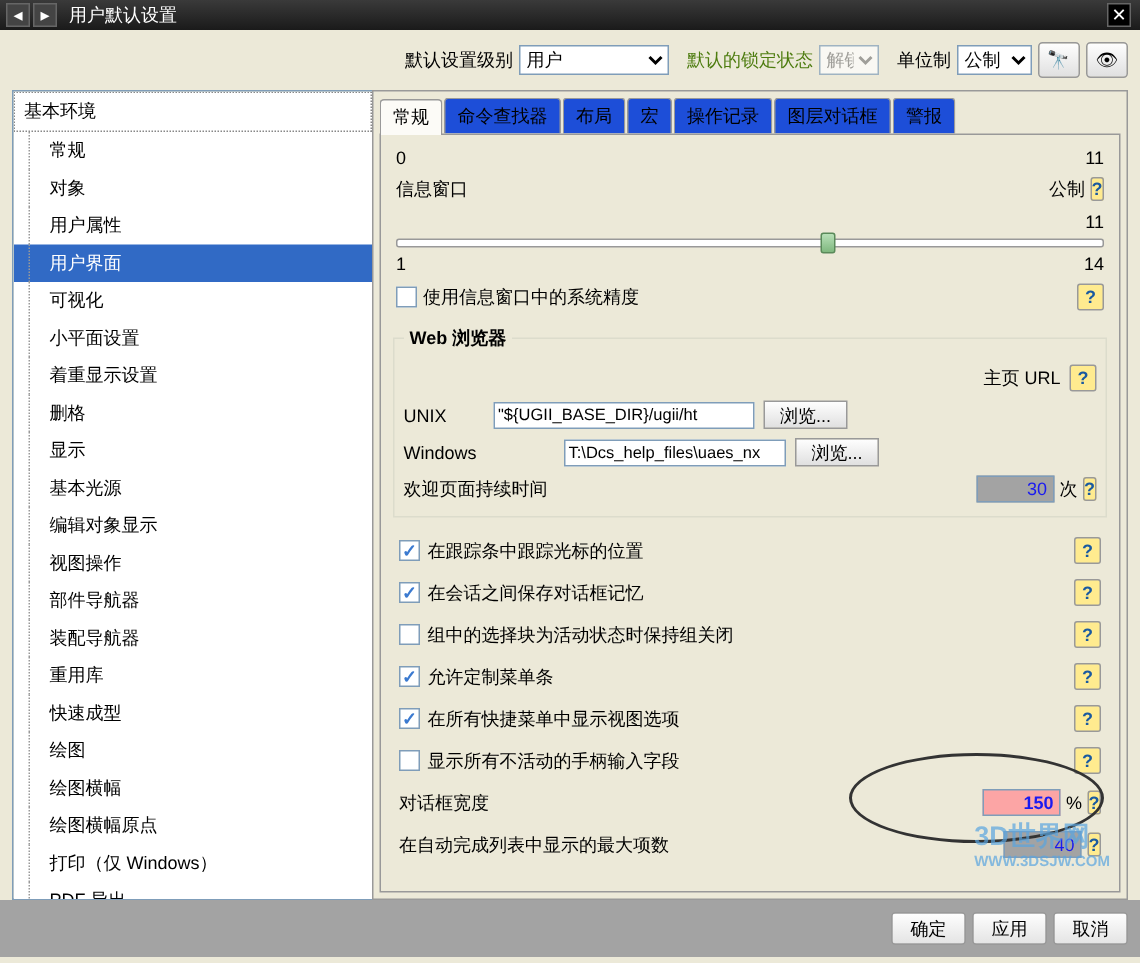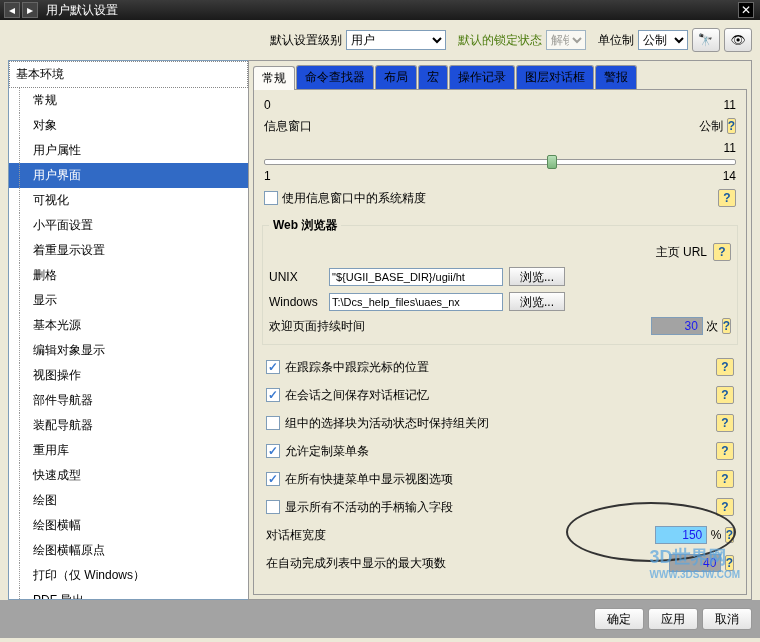--- a/index.html
+++ b/index.html
@@ -142,21 +142,21 @@
             <span>主页 URL</span>
             <span class="help">?</span>
           </div>
         <div class="field-row">
           <span class="lbl">UNIX</span>
           <input type="text" style="width: 174px;" value="&quot;${UGII_BASE_DIR}/ugii/ht">
           <button class="browse">浏览...</button>
         </div>
         <div class="field-row">
           <span class="lbl">Windows</span>
-          <input type="text" style="width: 174px;" value="T:\Dcs_help_files\uaes_nx">
+          <input type="text" style="width: 148px; margin-left: 47px;" value="T:\Dcs_help_files\uaes_nx">
           <button class="browse">浏览...</button>
         </div>
         <div class="field-row" style="justify-content:space-between">
           <span>欢迎页面持续时间</span>
           <span><input class="numbox" value="30" style=""> <span>次</span> <span class="help">?</span></span>
         </div>
       </fieldset>
 
       <div class="opts">
         <div class="row">
@@ -196,21 +196,21 @@
           </div>
         <div class="row">
             <div class="l">
               <span class="cb"></span>
               <span>显示所有不活动的手柄输入字段</span>
             </div>
             <span class="help">?</span>
           </div>
         <div class="row">
             <span>对话框宽度</span>
-            <span><input class="numbox" style="background: #7dd3fc;" value="150"> <span>%</span> <span class="help">?</span></span>
+            <span><input class="numbox" style="background: #fca5a5; font-weight: bold;" value="150"> <span>%</span> <span class="help">?</span></span>
           </div>
         <div class="row">
             <span>在自动完成列表中显示的最大项数</span>
             <span><input class="numbox" value="40" style=""> <span class="help">?</span></span>
           </div>
       </div>
       <div class="circle" style="right:10px;bottom:32px"></div>
     </div>
   </div>
 </div>

